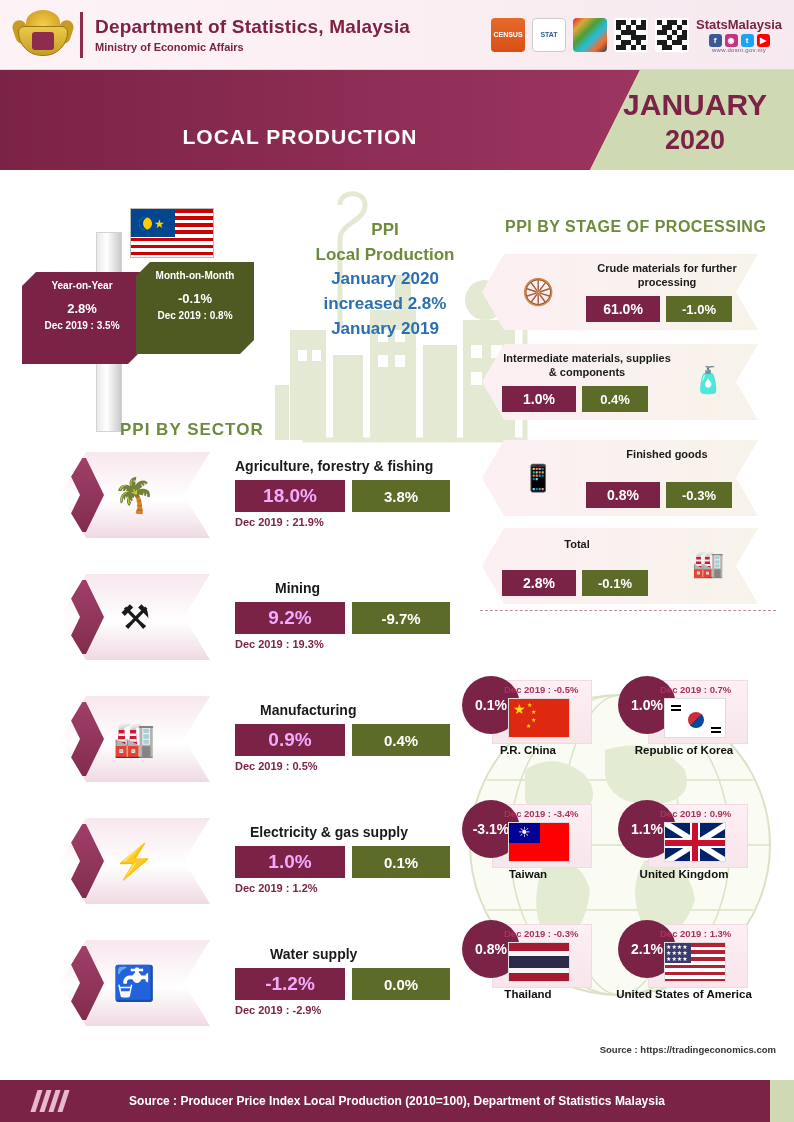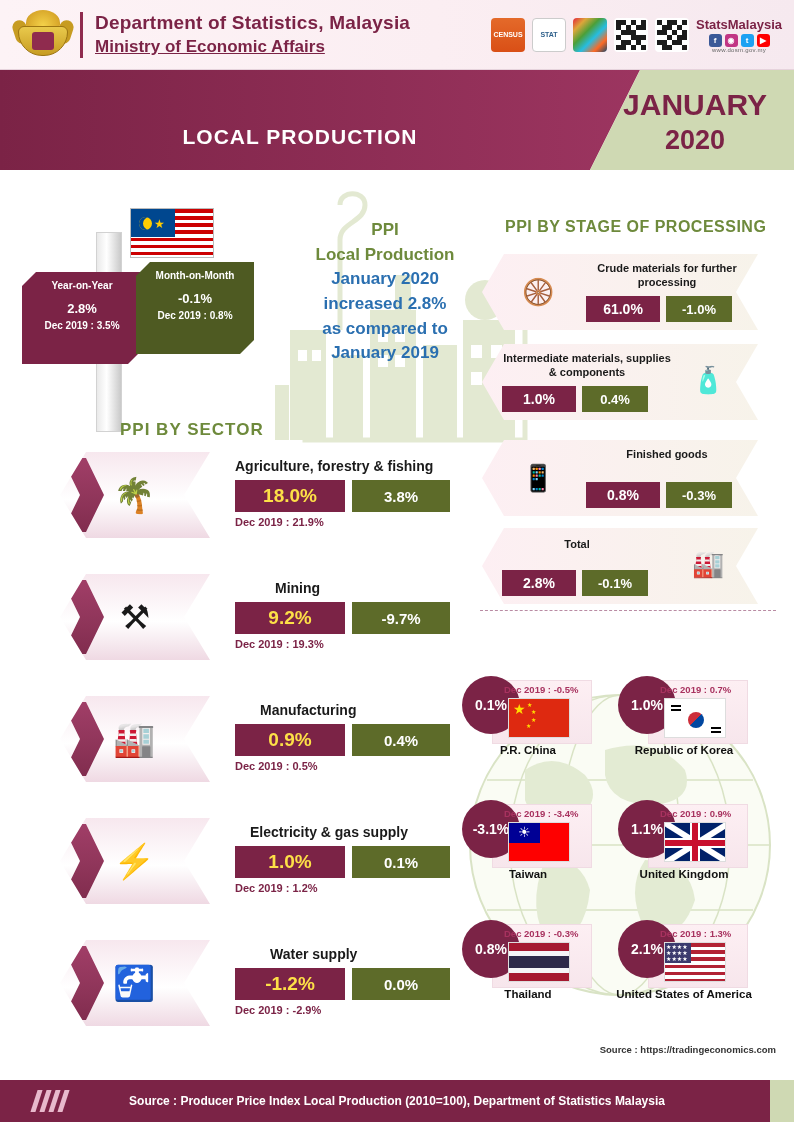--- a/index.html
+++ b/index.html
@@ -28,21 +28,21 @@
   .crest .c2 { position:absolute; left:6px; top:20px; width:50px; height:30px;
     background:linear-gradient(#e9c94c,#c79c22); border-radius:6px 6px 24px 24px;
     border:1px solid #9c7512; }
   .crest .c3 { position:absolute; left:20px; top:26px; width:22px; height:18px;
     background:#8f2b4e; border-radius:3px; }
   .crest .c4 { position:absolute; left:2px; top:14px; width:14px; height:24px; background:#c79c22; border-radius:7px; transform:rotate(-18deg); }
   .crest .c5 { position:absolute; left:46px; top:14px; width:14px; height:24px; background:#c79c22; border-radius:7px; transform:rotate(18deg); }
   .hdr-rule { width:3px; height:46px; background:#8f2b4e; margin:0 12px 0 6px; flex:none; }
   .hdr-text { flex:none; }
   .hdr-text .t1 { font-size:19px; font-weight:bold; color:#7b2346; letter-spacing:.2px; line-height:1.15; }
-  .hdr-text .t2 { font-size:17px; font-weight:bold; color:#7b2346; margin-top:3px;text-decoration:underline; }
+  .hdr-text .t2 { font-size:11px; font-weight:bold; color:#7b2346; margin-top:3px; }
   .hdr-icons { margin-left:auto; display:flex; align-items:center; gap:7px; padding-right:8px; }
   .hicon { width:34px; height:34px; border-radius:4px; display:flex; align-items:center; justify-content:center;
            font-size:7px; color:#fff; text-align:center; line-height:1.05; font-weight:bold; overflow:hidden; }
   .hi-census { background:linear-gradient(#e46a2a,#d94f16); }
   .hi-stat { background:#fff; border:1px solid #ccc; color:#2d5f8a; }
   .hi-sdg { background:linear-gradient(135deg,#e5243b 0%,#dda63a 20%,#4c9f38 40%,#26bde2 60%,#fd6925 80%,#19486a 100%); }
   .hi-qr { background:#fff; }
   .qrgrid { width:30px; height:30px; display:grid; grid-template-columns:repeat(6,1fr); grid-template-rows:repeat(6,1fr); }
   .qrgrid i { background:transparent; }
   .qrgrid i.on { background:#1b1b1b; }
@@ -100,21 +100,21 @@
   .sec-badge { position:absolute; left:0; top:0; width:150px; height:86px;
     background:linear-gradient(to bottom,#f7e7ee,#ffffff 55%,#efd9e3);
     clip-path:polygon(0 43px, 26px 0, 150px 0, 124px 43px, 150px 86px, 26px 86px);
     border:0; display:flex; align-items:center; justify-content:center; }
   .sec-badge-arrow { position:absolute; left:2px; top:6px; width:42px; height:74px;
     background:linear-gradient(to bottom,#9c3560,#7b2346);
     clip-path:polygon(0 0, 24px 0, 42px 37px, 24px 74px, 0 74px, 18px 37px); opacity:.95; }
   .sec-icon { font-size:34px; line-height:1; color:#1a1a1a; }
   .sec-label { position:absolute; left:175px; top:6px; font-size:14px; font-weight:bold; color:#1a1a1a; }
   .sec-v1 { position:absolute; left:175px; top:28px; width:110px; height:32px; background:#7b2346;
-    color:#fde047; font-size:19px; font-weight:bold; display:flex; align-items:center; justify-content:center; }
+    color:#f0abfc; font-size:19px; font-weight:bold; display:flex; align-items:center; justify-content:center; }
   .sec-v2 { position:absolute; left:292px; top:28px; width:98px; height:32px; background:#5d6b29;
     color:#fff; font-size:15px; font-weight:bold; display:flex; align-items:center; justify-content:center; }
   .sec-prev { position:absolute; left:175px; top:64px; font-size:11px; font-weight:bold; color:#7b2346; }
 
   
   .stage-title { position:absolute; left:505px; top:218px; font-size:16px; font-weight:bold; color:#6e8a3c; letter-spacing:.5px; }
   .stage-row { position:absolute; left:482px; width:276px; }
   .stage-bg { position:absolute; left:0; top:0; width:276px; height:76px;
     background:linear-gradient(to right,#fdeff3,#f7f3ea);
     clip-path:polygon(0 38px, 22px 0, 276px 0, 254px 38px, 276px 76px, 22px 76px); }
@@ -304,21 +304,20 @@
       <rect x="53" y="170" width="9" height="11"></rect>
         <rect x="67" y="170" width="9" height="11"></rect>
     </g>
   </svg>
 
   <div class="intro">
     <span class="l">PPI</span>
     <span class="l">Local Production</span>
     <span class="b">January 2020</span>
     <span class="b">increased  2.8%</span>
-    <span class="b">as compared to</span>
     <span class="b">January 2019</span>
   </div>
 
   <div class="pole"></div>
   <div class="flag">
     <div class="stripe" style="background:#cc0001"></div>
       <div class="stripe" style="background:#fff"></div>
     <div class="stripe" style="background:#cc0001"></div>
       <div class="stripe" style="background:#fff"></div>
     <div class="stripe" style="background:#cc0001"></div>

